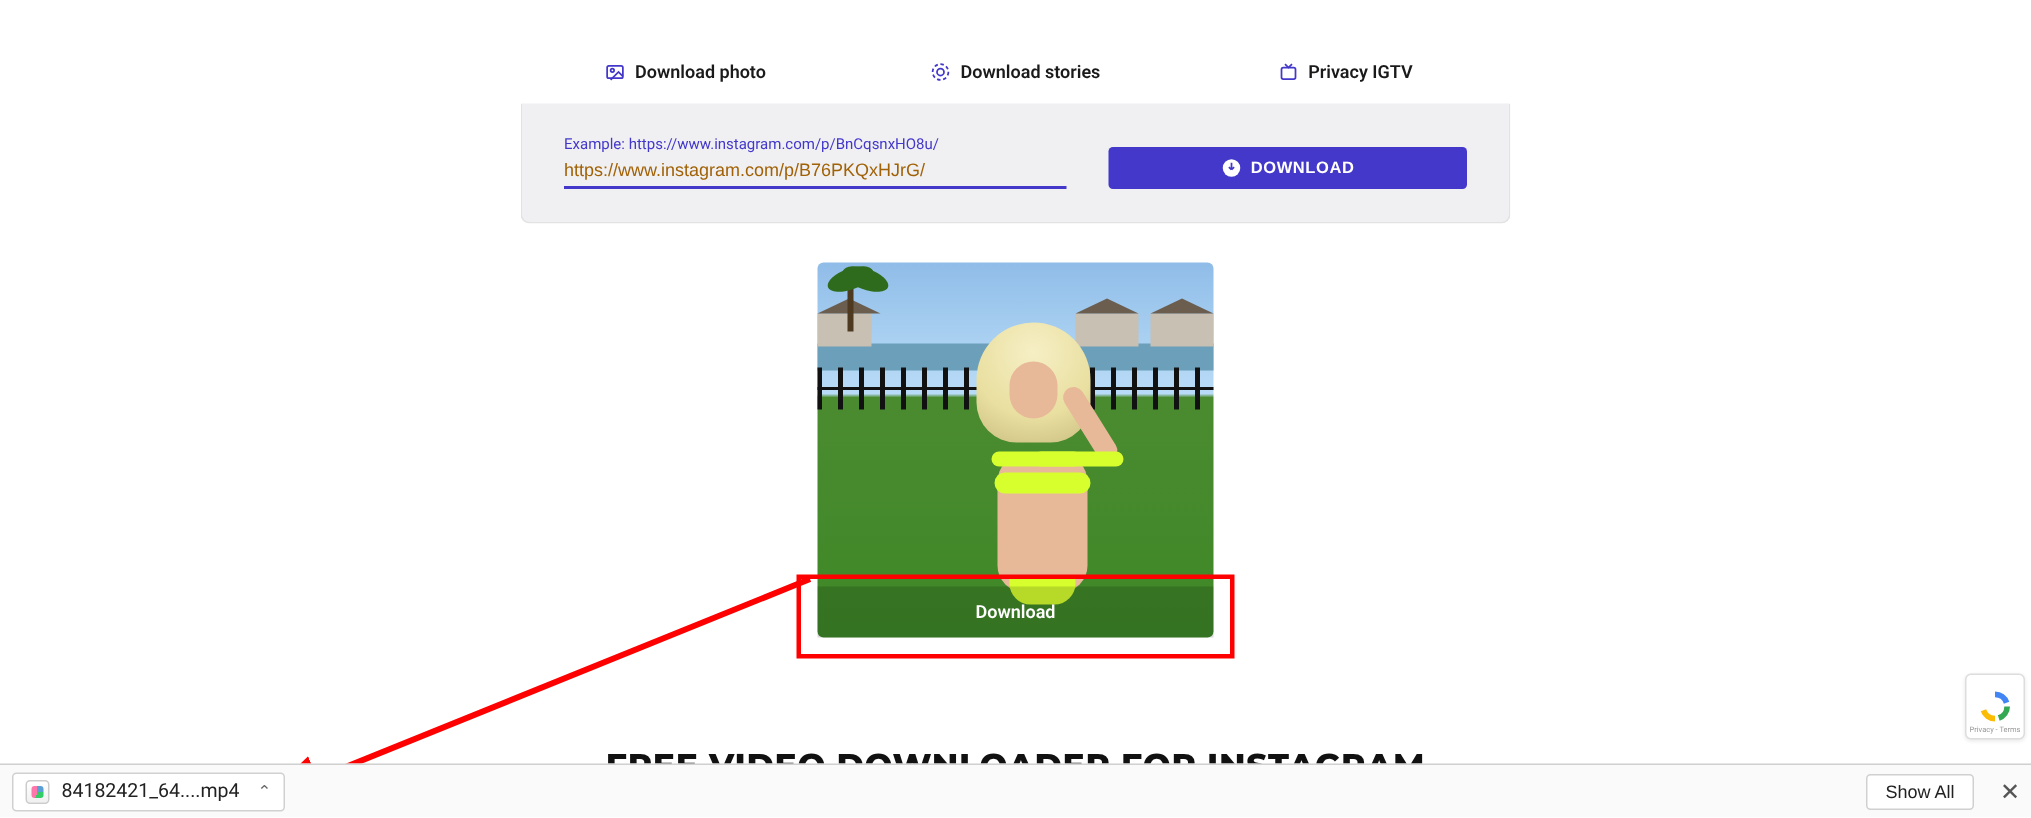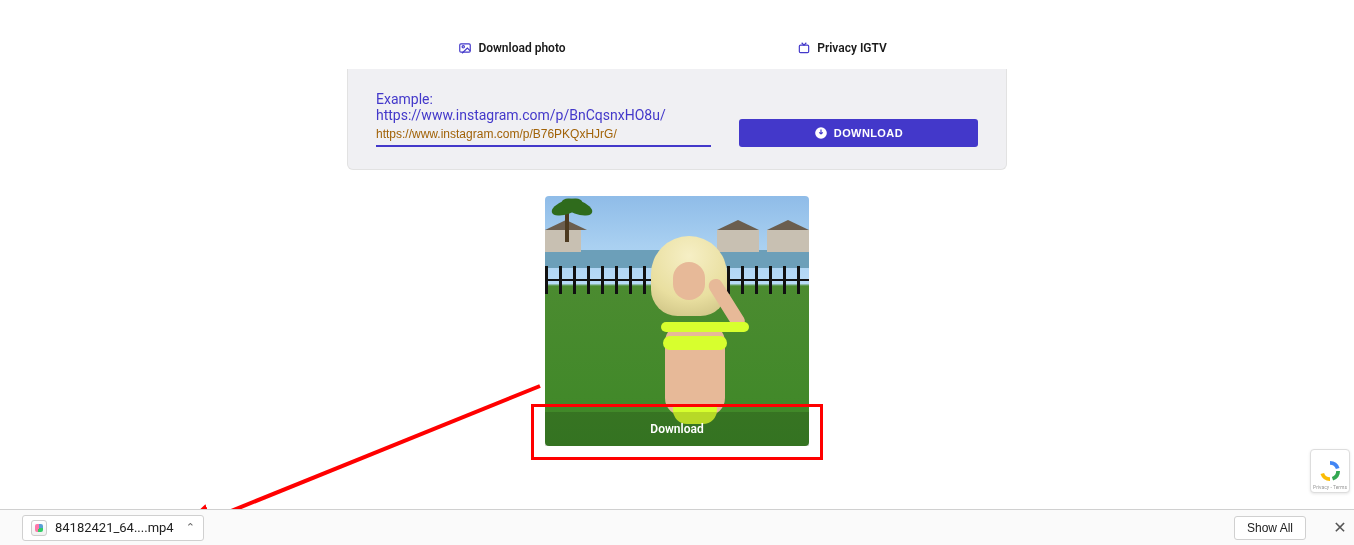--- a/index.html
+++ b/index.html
@@ -56,21 +56,21 @@
       border: 1px solid #e2e2e2;
       border-top: none;
       padding: 22px 28px;
       display: flex;
       align-items: flex-end;
       gap: 28px;
       border-radius: 0 0 6px 6px;
     }
     .input-block { flex: 1.4; }
     .example {
-      font-size: 14px;
+      font-size: 10px;
       color: #4338ca;
     }
     .url-input {
       width: 100%;
       border: none;
       border-bottom: 2px solid #4338ca;
       background: transparent;
       font-size: 12px;
       padding: 4px 0;
       outline: none;
@@ -205,61 +205,68 @@
     }
     .recaptcha svg{width:24px;height:24px;}
     .recaptcha .tiny{ position:absolute; bottom:2px; font-size:5px; color:#999;}
 
     
     .download-bar{
       position:absolute; left:0; right:0; bottom:0; height:36px;
       border-top:1px solid #d0d0d0;
       display:flex; align-items:center;
       background:#fafafa;
-      padding-left:22px;
+      padding-left:8px;
     }
     .dl-item{
       display:flex; align-items:center; gap:8px;
       border:1px solid #d0d0d0; border-radius:3px;
       padding:4px 8px; background:#fff;
       font-size:13px; color:#222;
       cursor:pointer;
     }
     .dl-icon{
       width:16px; height:16px; border-radius:3px;
       background:linear-gradient(#fff,#f0f0f0);
       border:1px solid #ccc; position:relative;
     }
     .dl-icon:after{content:""; position:absolute; inset:3px;
       background:conic-gradient(#5a9fd4 0 90deg, #3c6 90deg 200deg, #f7a 200deg 360deg);
       border-radius:2px;}
     .dl-caret{ color:#666; font-size:11px; margin-left:4px; }
     .dl-spacer{ flex:1; }
     .show-all{
       border:1px solid #d0d0d0; background:#fff; border-radius:3px;
-      padding:4px 12px; font-size:12px; color:#222; margin-right:20px; cursor:pointer;
+      padding:4px 12px; font-size:12px; color:#222; margin-right:10px; cursor:pointer;
     }
     .close-bar{
       width:28px; text-align:center; font-size:16px; color:#555; cursor:pointer;
     }
 
   </style>
 </head>
 <body>
 
 <div class="page-wrapper">
   <div class="tabs">
     <div class="tab-area">
       <div class="tab">
         <svg viewBox="0 0 24 24" fill="none" stroke="#4338ca" stroke-width="2">
             <rect x="3" y="5" width="18" height="14" rx="2"></rect>
             <circle cx="9" cy="10" r="2"></circle>
             <path d="M21 17l-5-5-9 9"></path>
           </svg>
         <span>Download photo</span>
+      </div>
+      <div class="tab">
+        <svg viewBox="0 0 24 24" fill="none" stroke="#4338ca" stroke-width="2">
+            <circle cx="12" cy="12" r="9" stroke-dasharray="4 3"></circle>
+            <circle cx="12" cy="12" r="4"></circle>
+          </svg>
+        <span>Download stories</span>
       </div>
       <div class="tab">
         <svg viewBox="0 0 24 24" fill="none" stroke="#4338ca" stroke-width="2">
             <rect x="4" y="7" width="16" height="13" rx="2"></rect>
             <path d="M8 3l4 4 4-4"></path>
           </svg>
         <span>Privacy IGTV</span>
       </div>
     </div>
   </div>

